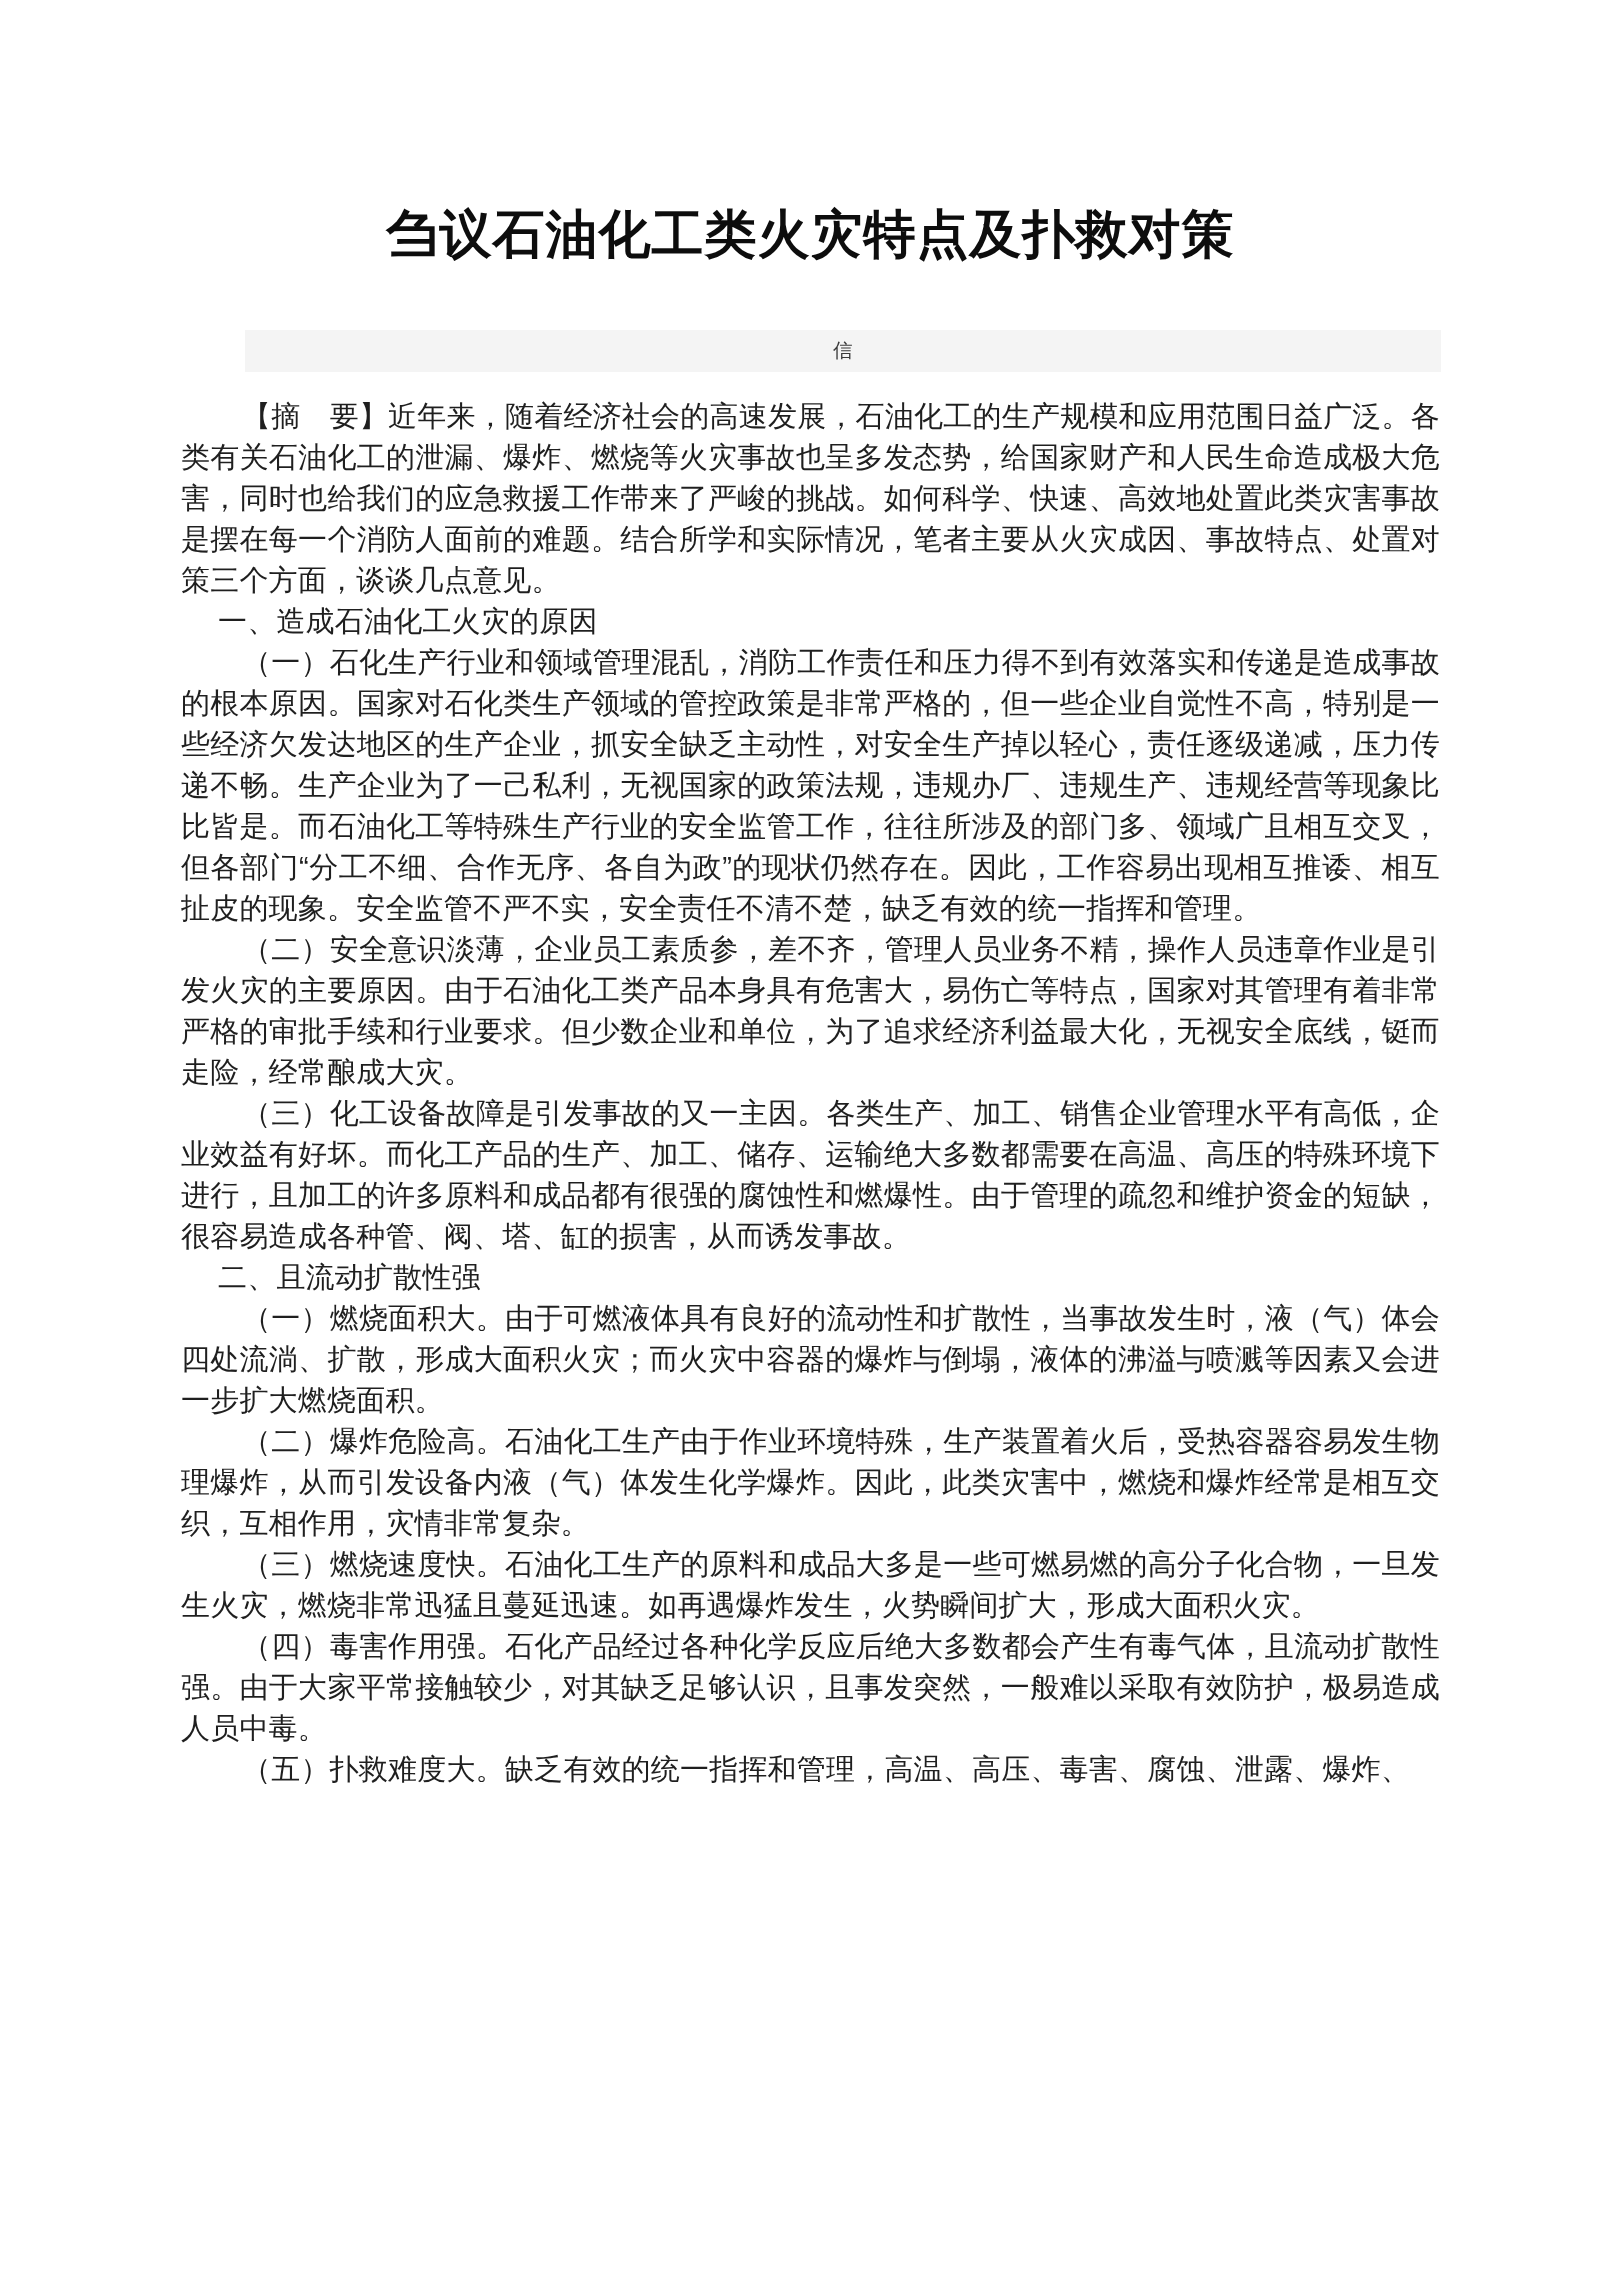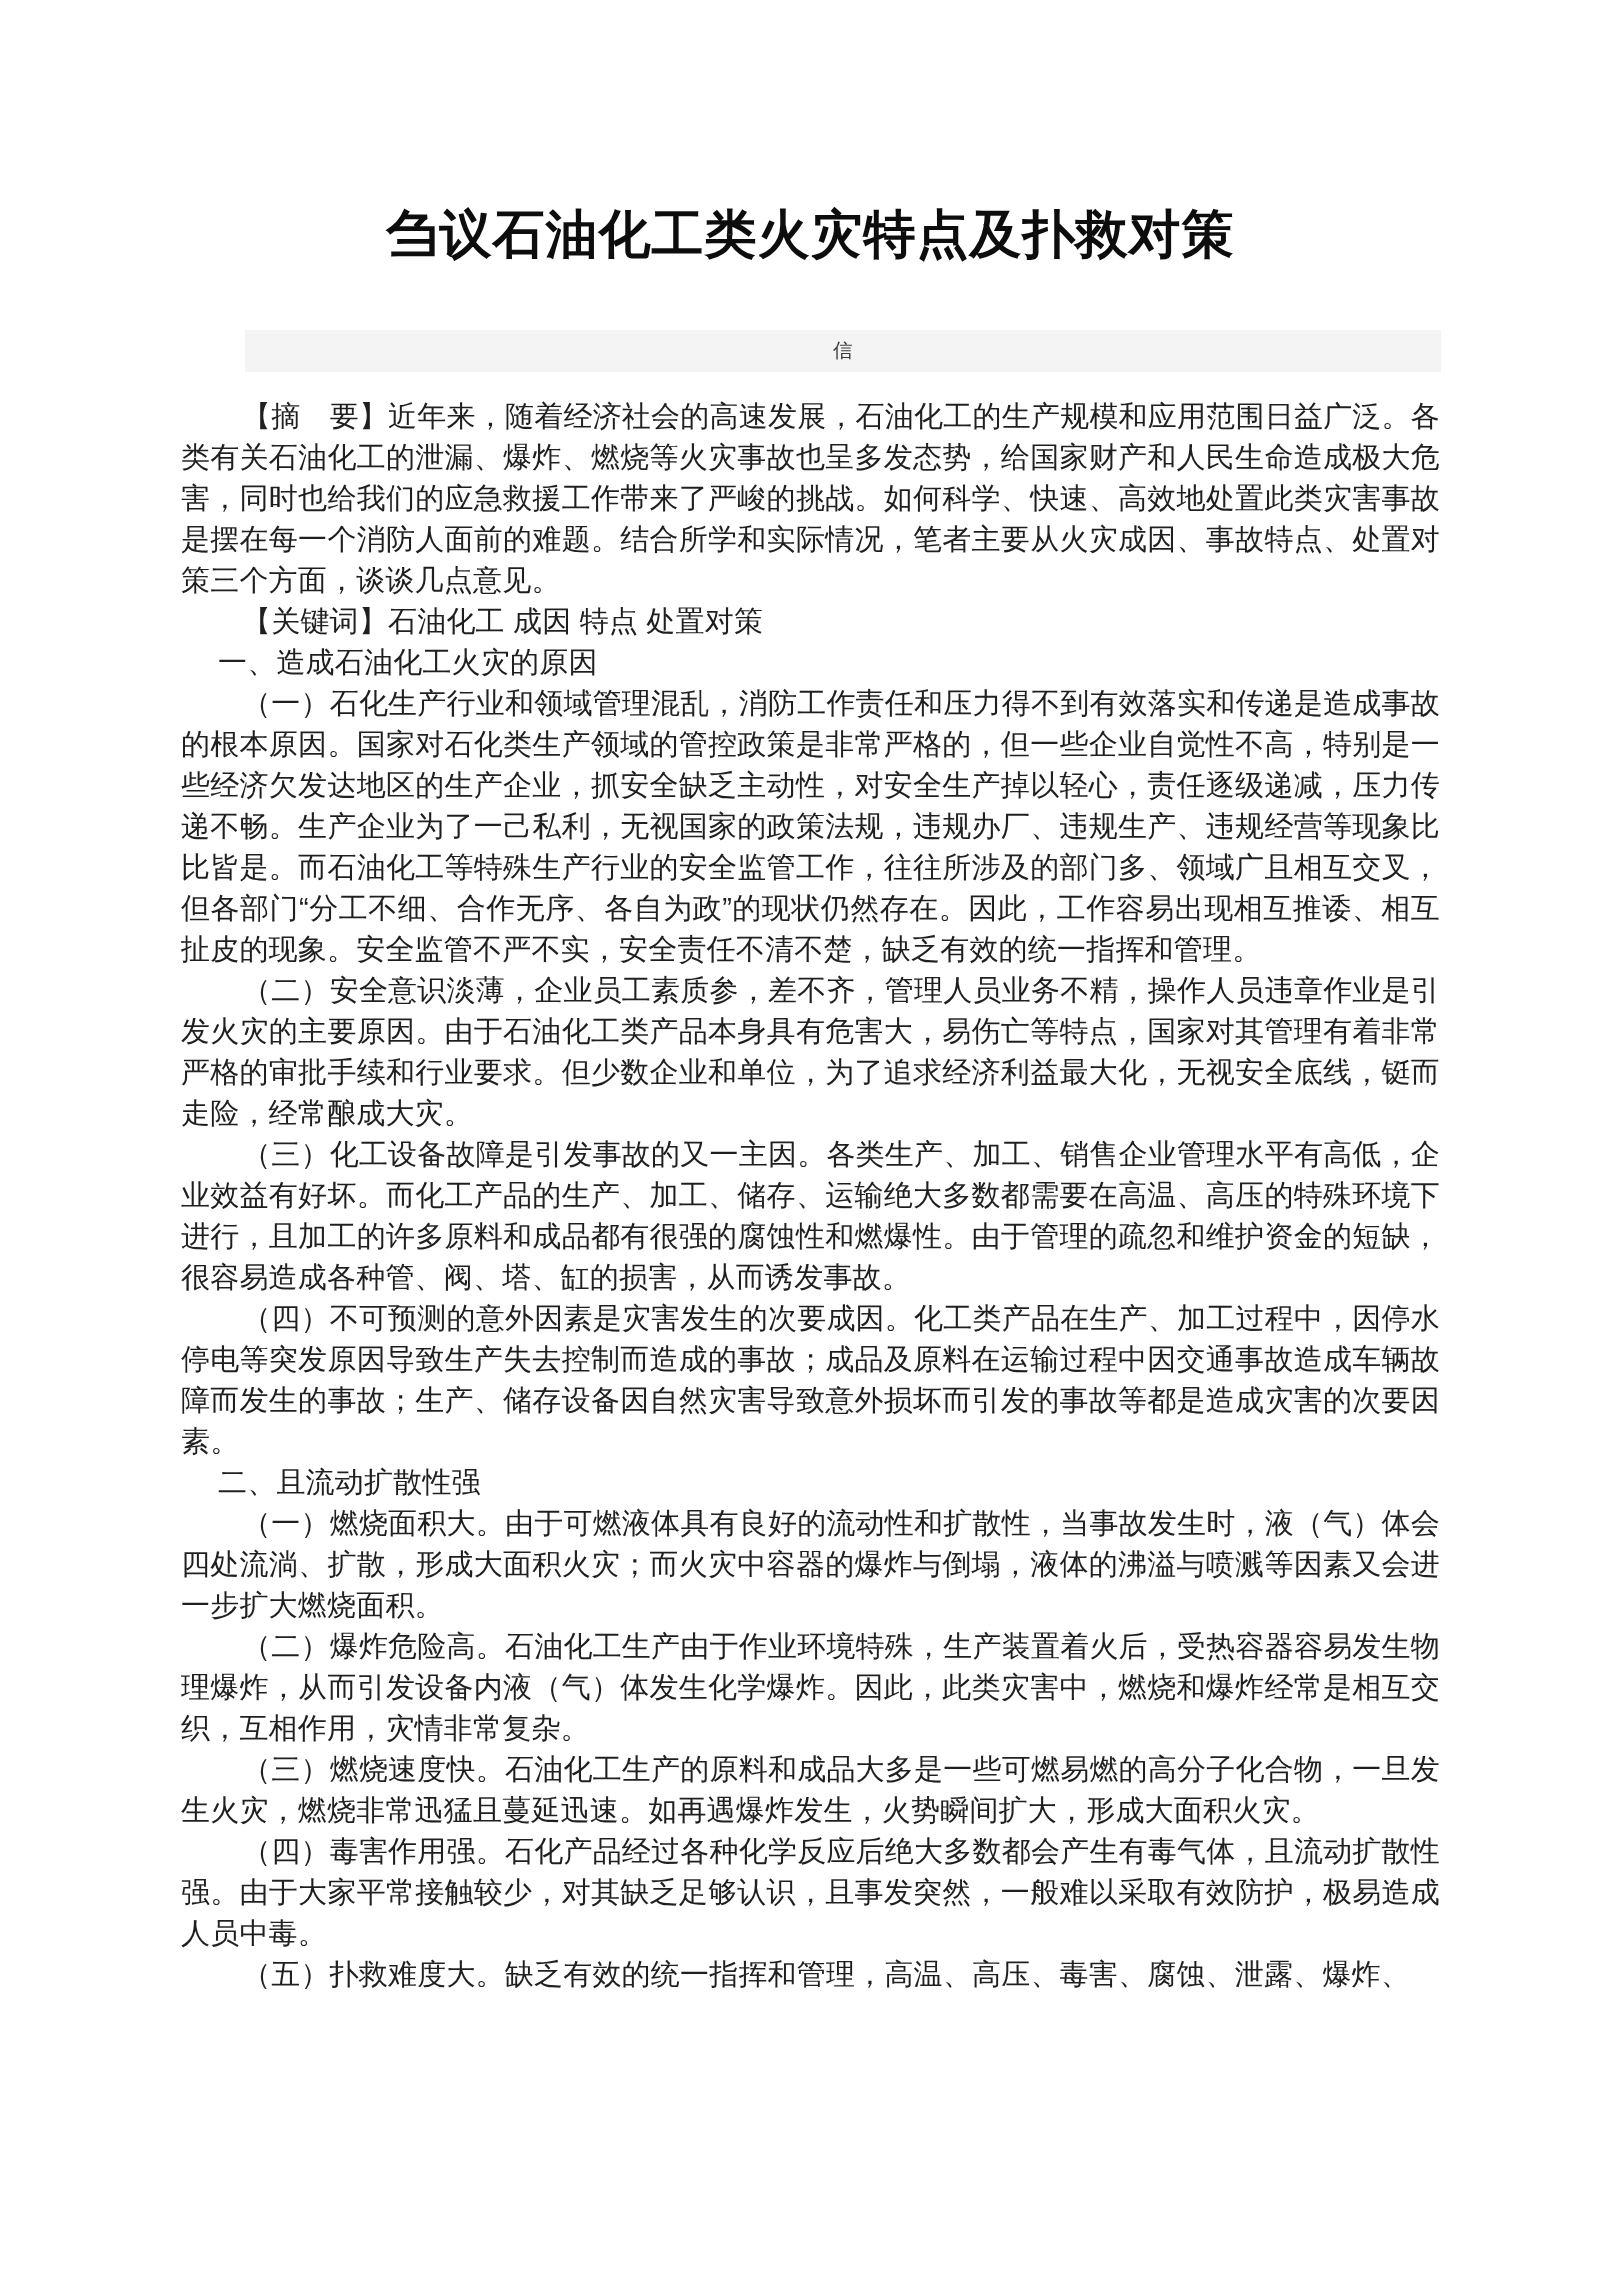--- a/index.html
+++ b/index.html
@@ -94,31 +94,29 @@
     <h1 class="doc-title">刍议石油化工类火灾特点及扑救对策</h1>
 
     <div class="journal-bar">
       <span class="journal-name">信</span>
     </div>
 
     <div class="body-copy">
 
       <p class="para">【摘　要】近年来，随着经济社会的高速发展，石油化工的生产规模和应用范围日益广泛。各类有关石油化工的泄漏、爆炸、燃烧等火灾事故也呈多发态势，给国家财产和人民生命造成极大危害，同时也给我们的应急救援工作带来了严峻的挑战。如何科学、快速、高效地处置此类灾害事故是摆在每一个消防人面前的难题。结合所学和实际情况，笔者主要从火灾成因、事故特点、处置对策三个方面，谈谈几点意见。</p>
 
-      <p class="para">【关键词】石油化工 成因 特点 处置对策</p>
 
       <p class="para heading-line">一、造成石油化工火灾的原因</p>
 
       <p class="para">（一）石化生产行业和领域管理混乱，消防工作责任和压力得不到有效落实和传递是造成事故的根本原因。国家对石化类生产领域的管控政策是非常严格的，但一些企业自觉性不高，特别是一些经济欠发达地区的生产企业，抓安全缺乏主动性，对安全生产掉以轻心，责任逐级递减，压力传递不畅。生产企业为了一己私利，无视国家的政策法规，违规办厂、违规生产、违规经营等现象比比皆是。而石油化工等特殊生产行业的安全监管工作，往往所涉及的部门多、领域广且相互交叉，但各部门“分工不细、合作无序、各自为政”的现状仍然存在。因此，工作容易出现相互推诿、相互扯皮的现象。安全监管不严不实，安全责任不清不楚，缺乏有效的统一指挥和管理。</p>
 
       <p class="para">（二）安全意识淡薄，企业员工素质参，差不齐，管理人员业务不精，操作人员违章作业是引发火灾的主要原因。由于石油化工类产品本身具有危害大，易伤亡等特点，国家对其管理有着非常严格的审批手续和行业要求。但少数企业和单位，为了追求经济利益最大化，无视安全底线，铤而走险，经常酿成大灾。</p>
 
       <p class="para">（三）化工设备故障是引发事故的又一主因。各类生产、加工、销售企业管理水平有高低，企业效益有好坏。而化工产品的生产、加工、储存、运输绝大多数都需要在高温、高压的特殊环境下进行，且加工的许多原料和成品都有很强的腐蚀性和燃爆性。由于管理的疏忽和维护资金的短缺，很容易造成各种管、阀、塔、缸的损害，从而诱发事故。</p>
 
-      <p class="para">（四）不可预测的意外因素是灾害发生的次要成因。化工类产品在生产、加工过程中，因停水停电等突发原因导致生产失去控制而造成的事故；成品及原料在运输过程中因交通事故造成车辆故障而发生的事故；生产、储存设备因自然灾害导致意外损坏而引发的事故等都是造成灾害的次要因素。</p>
 
       <p class="para heading-line">二、且流动扩散性强</p>
 
       <p class="para">（一）燃烧面积大。由于可燃液体具有良好的流动性和扩散性，当事故发生时，液（气）体会四处流淌、扩散，形成大面积火灾；而火灾中容器的爆炸与倒塌，液体的沸溢与喷溅等因素又会进一步扩大燃烧面积。</p>
 
       <p class="para">（二）爆炸危险高。石油化工生产由于作业环境特殊，生产装置着火后，受热容器容易发生物理爆炸，从而引发设备内液（气）体发生化学爆炸。因此，此类灾害中，燃烧和爆炸经常是相互交织，互相作用，灾情非常复杂。</p>
 
       <p class="para">（三）燃烧速度快。石油化工生产的原料和成品大多是一些可燃易燃的高分子化合物，一旦发生火灾，燃烧非常迅猛且蔓延迅速。如再遇爆炸发生，火势瞬间扩大，形成大面积火灾。</p>
 
       <p class="para">（四）毒害作用强。石化产品经过各种化学反应后绝大多数都会产生有毒气体，且流动扩散性强。由于大家平常接触较少，对其缺乏足够认识，且事发突然，一般难以采取有效防护，极易造成人员中毒。</p>

